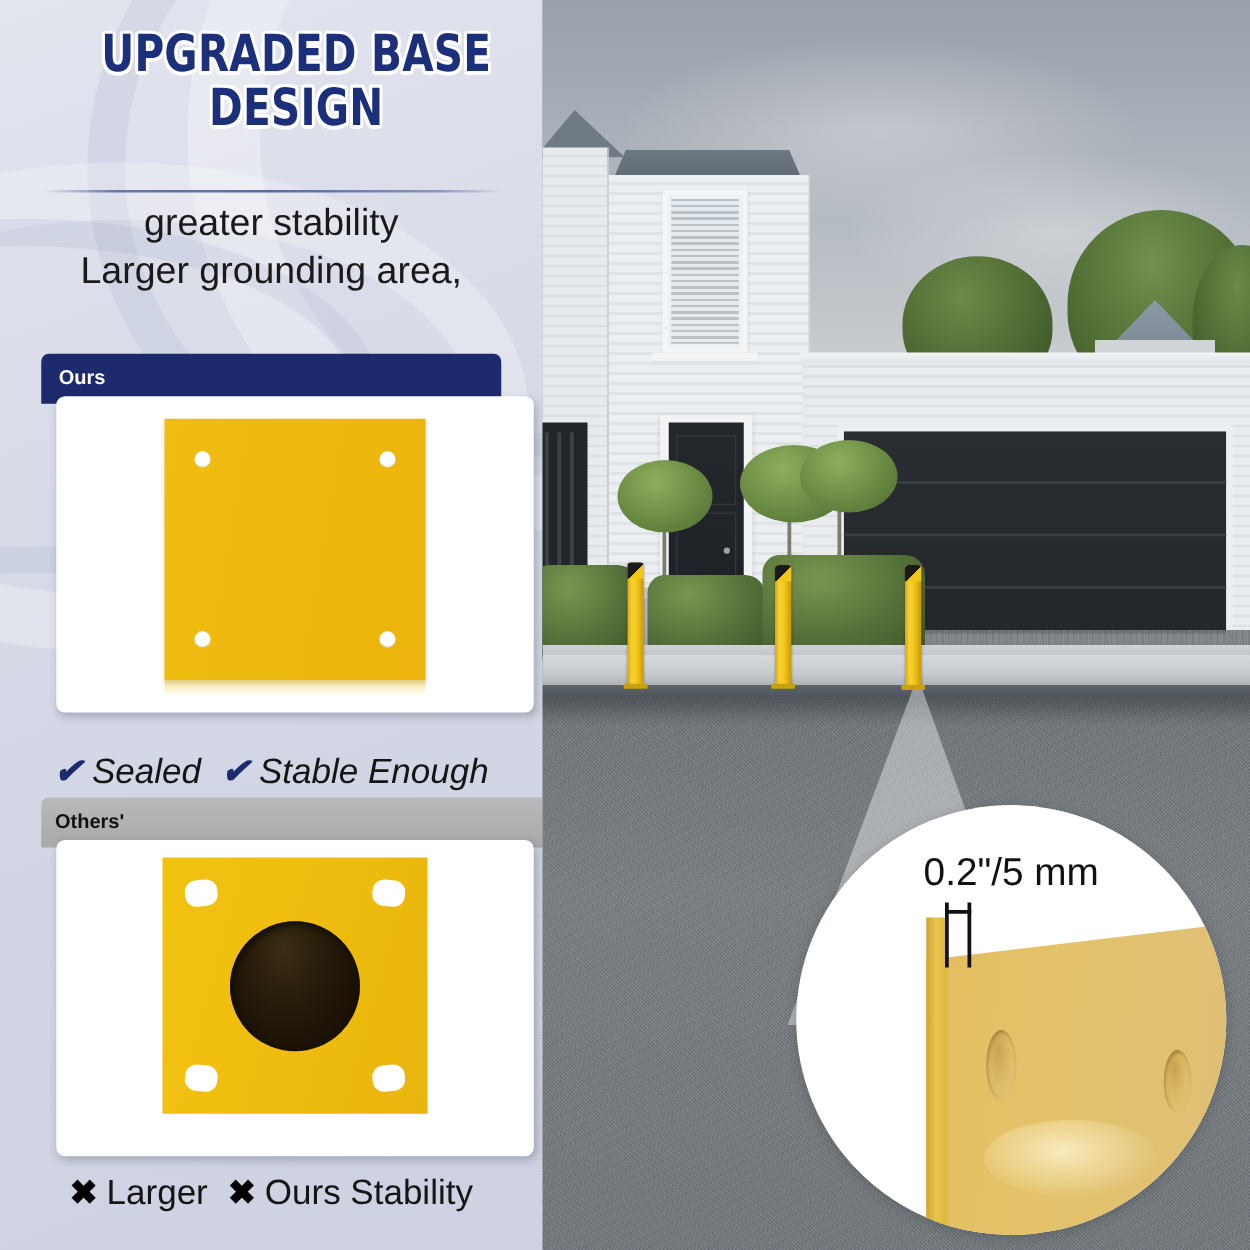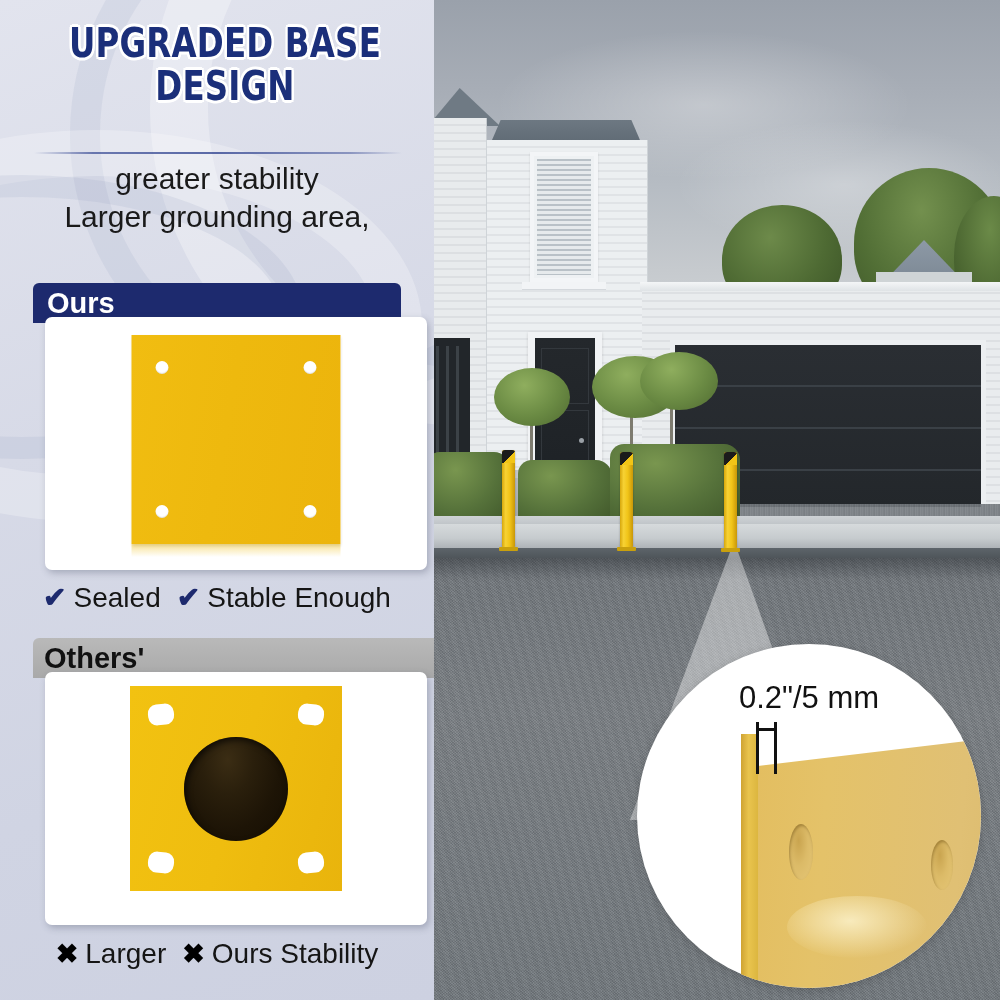--- a/index.html
+++ b/index.html
@@ -30,21 +30,21 @@
   .swoosh-c{
     left:-230px;top:130px;width:560px;height:300px;border-radius:50%;
     border:46px solid rgba(255,255,255,0.26);
   }
   .swoosh-d{
     left:-260px;top:175px;width:520px;height:240px;border-radius:50%;
     border:22px solid rgba(150,160,195,0.16);
   }
 
   
-  .title-block{position:absolute;left:0;top:22px;width:450px;text-align:center;}
+  .title-block{position:absolute;left:12px;top:22px;width:450px;text-align:center;}
   .headline{
     font-size:41px;font-weight:bold;color:#1b2f7a;
     letter-spacing:0.2px;line-height:1.06;
     font-family:"DejaVu Sans", sans-serif;
     font-stretch:condensed;
     transform:scaleX(0.88);
     -webkit-text-stroke:0px;
     text-shadow:
       -2.2px -2.2px 0 #ffffff, 2.2px -2.2px 0 #ffffff,
       -2.2px  2.2px 0 #ffffff, 2.2px  2.2px 0 #ffffff,
@@ -61,21 +61,21 @@
     font-size:30px;color:#1a1a1a;line-height:1.26;font-weight:400;
   }
 
   
   .card{position:absolute;}
   .card-header{
     position:absolute;left:0;top:0;height:40px;
     border-radius:6px 6px 0 0;
     display:flex;align-items:center;
     padding-left:14px;box-sizing:border-box;
-    font-size:29px;font-weight:bold;
+    font-size:16px;font-weight:bold;
   }
   .card-header.ours{width:368px;background:#1d2a6e;color:#ffffff;}
   .card-header.others{width:408px;background:linear-gradient(180deg,#b9b9b9 0%,#a9a9a9 100%);color:#111111;padding-left:11px;}
   .card-photo{
     position:absolute;left:12px;top:34px;width:382px;
     background:#ffffff;border-radius:7px;
     box-shadow:2px 3px 7px rgba(60,65,90,0.30);
   }
 
   
@@ -356,21 +356,21 @@
         <div class="plate-wrap">
           <div class="plate-ours">
             <div class="hole-round" style="left:24px;top:26px;"></div>
             <div class="hole-round" style="right:24px;top:26px;"></div>
             <div class="hole-round" style="left:24px;bottom:26px;"></div>
             <div class="hole-round" style="right:24px;bottom:26px;"></div>
           </div>
         </div>
       </div>
     </div>
-    <div class="bullets" style="top:581px;">
+    <div class="bullets" style="top:600px;font-style:italic;">
       <span class="mk check">✔</span><span>Sealed</span><span class="gap"></span><span class="mk check">✔</span><span>Stable Enough</span>
     </div>
 
     <div class="card" style="left:33px;top:638px;width:394px;height:290px;">
       <div class="card-header others">
         <span>Others'</span>
       </div>
       <div class="card-photo" style="height:253px;">
         <div class="plate-wrap">
           <div class="plate-others">

